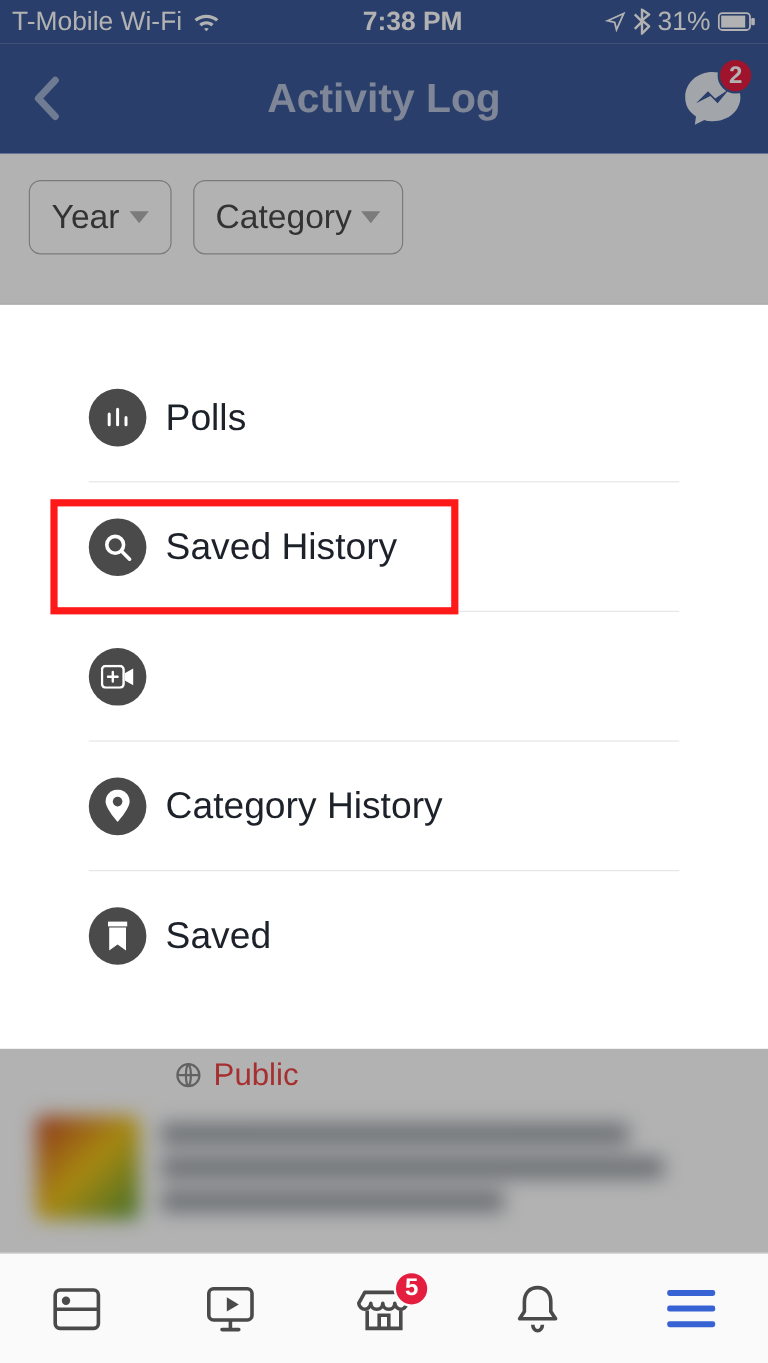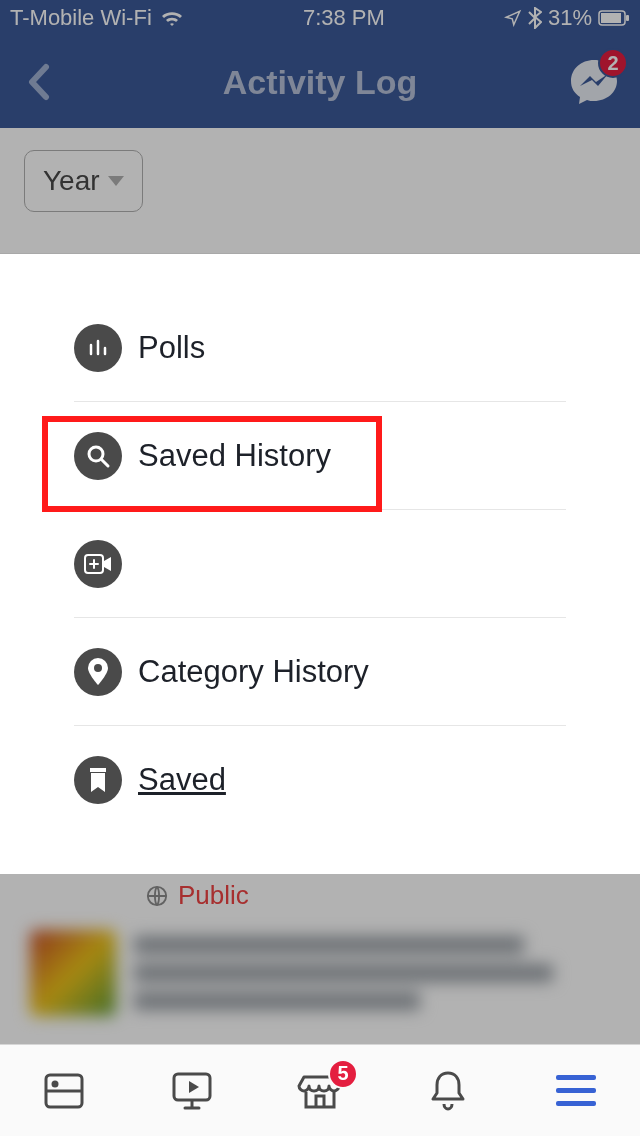--- a/index.html
+++ b/index.html
@@ -25,21 +25,21 @@
 
   
   .dim { position:absolute; top:128px; left:0; right:0; bottom:0; background:rgba(0,0,0,0.30); }
   .dim-top { position:absolute; top:0; left:0; right:0; height:128px; background:rgba(0,0,0,0.30); }
 
   
   .sheet { position:absolute; left:0; right:0; top:254px; background:#fff; box-shadow:0 -1px 0 rgba(0,0,0,0.05); }
   .list { padding:0 74px 40px 74px; }
   .item { display:flex; align-items:center; gap:16px; height:108px; border-bottom:1px solid #e6e6e6; font-size:31px; color:#1d2129; }
   .item:first-child { border-top:none; padding-top:40px; height:148px; }
-  .item:last-child { border-bottom:none;text-decoration:underline; }
+  .item:last-child { border-bottom:none; }
   .item-icon { width:48px; height:48px; background:#4a4a4a; border-radius:50%; display:flex; align-items:center; justify-content:center; flex-shrink:0; }
   .highlight-box { position:absolute; border:6px solid #ff1a1a; pointer-events:none; }
 
   
   .below { position:absolute; top:880px; left:0; right:0; height:170px; }
   .public-row { display:flex; align-items:center; gap:10px; padding-left:146px; font-size:26px; color:#ef4444; }
   .blur-card { position:absolute; left:30px; top:50px; right:30px; height:120px; display:flex; gap:18px; align-items:flex-start; filter:blur(8px); }
   .blur-avatar { width:86px; height:86px; border-radius:6px; background:linear-gradient(135deg,#c94a2a,#f0c419,#5a9c3a); }
   .blur-lines { flex:1; padding-top:6px;}
   .blur-line { height:18px; background:#9aa0a6; border-radius:3px; margin-bottom:10px; }
@@ -55,20 +55,24 @@
 </style>
 </head>
 <body>
 <div class="root">
 
 <div class="filters">
   <div class="filter-pill">
     <span>Year</span>
     <span class="pill-tri"></span>
   </div>
+  <div class="filter-pill">
+    <span>Category</span>
+    <span class="pill-tri"></span>
+  </div>
 </div>
 
 <div class="below">
   <div class="public-row">
     <svg width="22" height="22" viewBox="0 0 24 24">
           <circle cx="12" cy="12" r="10" fill="none" stroke="#8d8d8d" stroke-width="2"></circle>
           <path d="M2 12h20M12 2c3 3 3 17 0 20M12 2c-3 3-3 17 0 20" fill="none" stroke="#8d8d8d" stroke-width="2"></path>
         </svg>
     <span>Public</span>
   </div>
@@ -84,21 +88,21 @@
 
 <div class="dim"></div>
 
 <div class="status-bar">
   <div class="status-left">
     <span>T-Mobile Wi-Fi</span>
     <svg width="24" height="18" viewBox="0 0 24 18">
           <path d="M12 17l-2-2c1-1 3-1 4 0zM6 11c3-3 9-3 12 0l-2 2c-2-2-6-2-8 0zM2 7c5-5 15-5 20 0l-2 2c-4-4-12-4-16 0z" fill="#fff"></path>
         </svg>
   </div>
-  <span style="font-weight:400">7:38 PM</span>
+  <span style="font-weight:700">7:38 PM</span>
   <div class="status-right">
     <svg width="18" height="18" viewBox="0 0 24 24">
           <path d="M3 11l18-8-8 18-2-8z" fill="none" stroke="#fff" stroke-width="2"></path>
         </svg>
     <svg width="14" height="22" viewBox="0 0 14 22">
           <path d="M7 1v20l6-6-6-5 6-5-6-4zM7 11L1 5M7 11l-6 6" fill="none" stroke="#fff" stroke-width="2"></path>
         </svg>
     <span>31%</span>
     <svg width="32" height="16" viewBox="0 0 32 16">
           <rect x="1" y="1" width="26" height="14" rx="3" fill="none" stroke="#fff" stroke-width="1.5"></rect>

